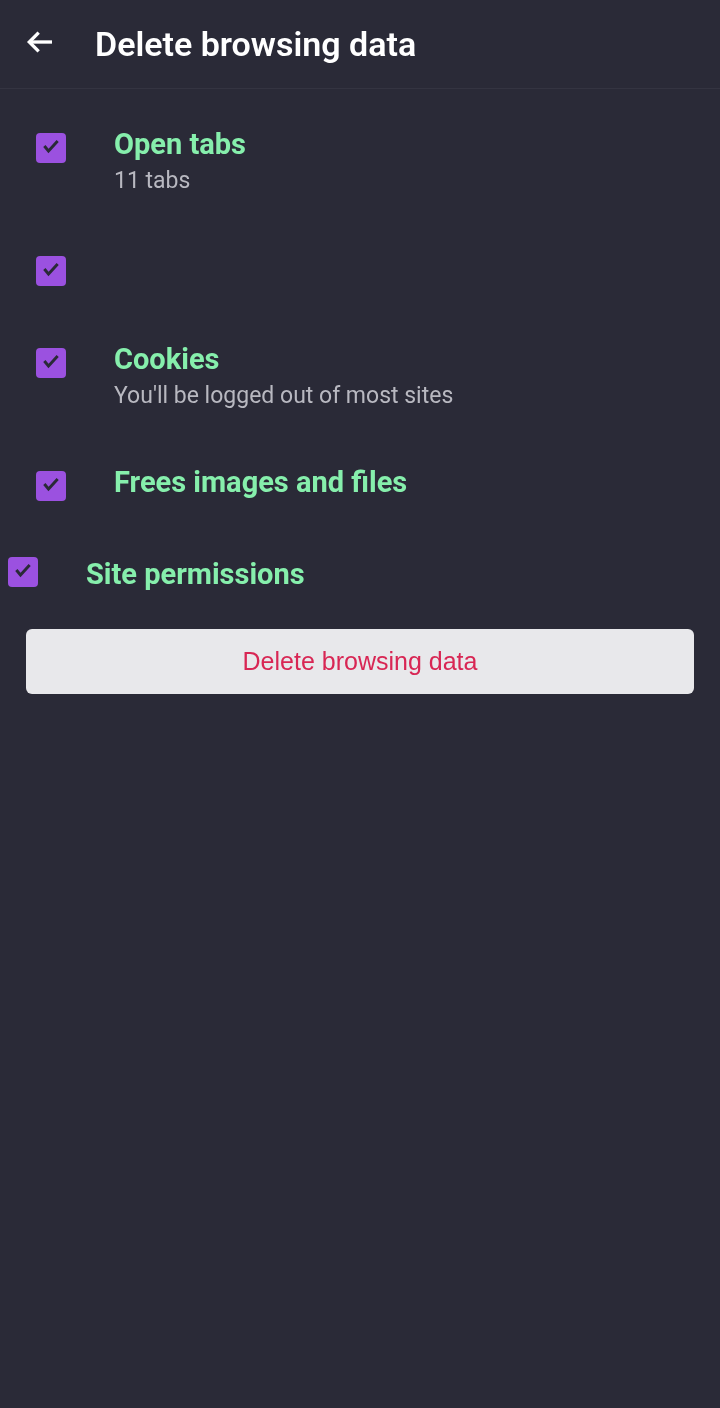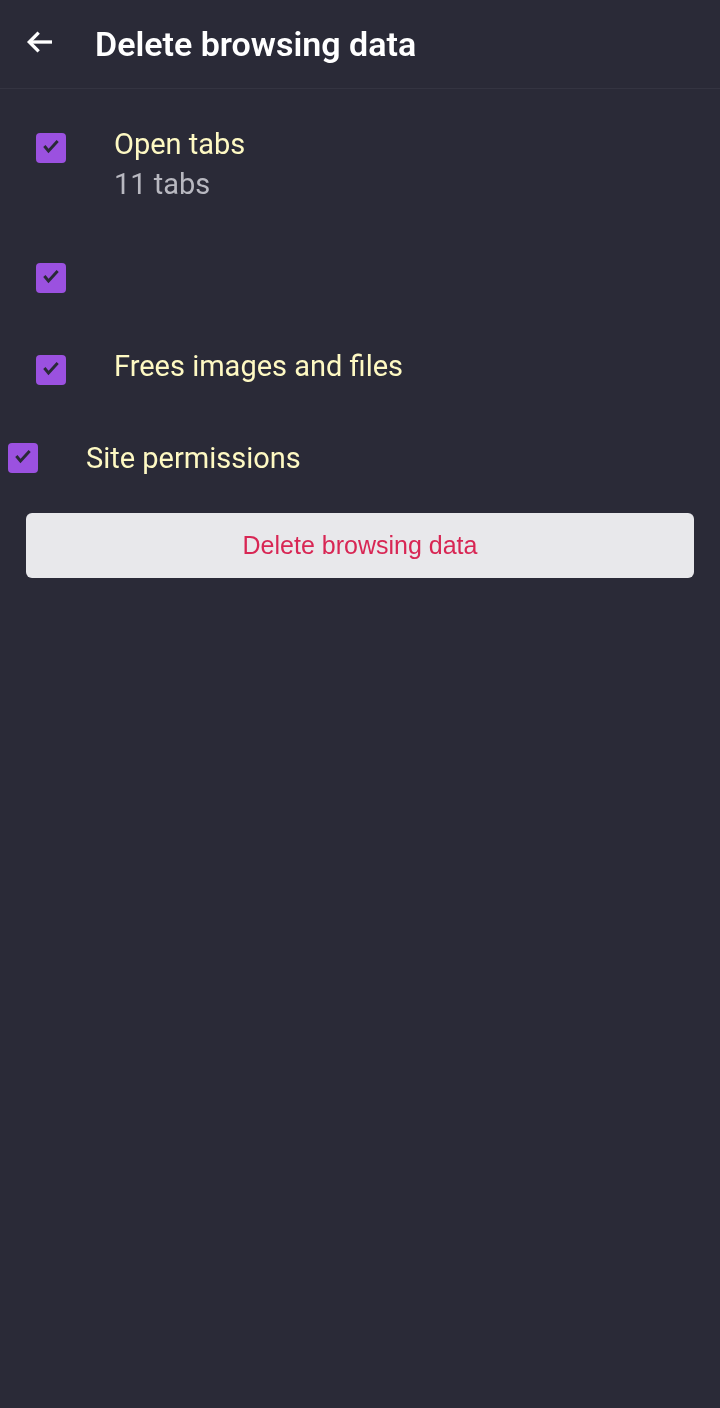--- a/index.html
+++ b/index.html
@@ -46,21 +46,20 @@
       padding: 10px 0;
     }
     .option-row {
       display: flex;
       align-items: flex-start;
       padding: 28px 36px;
       gap: 48px;
       cursor: pointer;
     }
     .option-row.single-line {
-      align-items: center;
       padding-left: 8px;
     }
     .checkbox {
       width: 30px;
       height: 30px;
       background-color: #9b51e0;
       border-radius: 4px;
       display: flex;
       align-items: center;
       justify-content: center;
@@ -77,25 +76,25 @@
       stroke-width: 3.5;
       fill: none;
     }
     .option-text {
       display: flex;
       flex-direction: column;
       gap: 6px;
     }
     .option-title {
       font-size: 29px;
-      font-weight: 400;
-      color: #fef9c3;
+      font-weight: 700;
+      color: #86efac;
     }
     .option-subtitle {
-      font-size: 29px;
+      font-size: 23px;
       font-weight: 400;
       color: #b8b8c0;
     }
     .delete-button {
       margin: 10px 26px;
       background-color: #e8e8eb;
       border: none;
       border-radius: 6px;
       width: calc(100% - 52px);
       padding: 18px 0;
@@ -142,20 +141,33 @@
       <span>
         <svg viewBox="0 0 24 24">
             <polyline points="4 12 9 18 20 6"></polyline>
           </svg>
       </span>
     </div>
     <div class="option-text">
     </div>
   </div>
 
+  <div class="option-row">
+    <div class="checkbox">
+      <span>
+        <svg viewBox="0 0 24 24">
+            <polyline points="4 12 9 18 20 6"></polyline>
+          </svg>
+      </span>
+    </div>
+    <div class="option-text">
+      <div class="option-title">Cookies</div>
+      <div class="option-subtitle">You'll be logged out of most sites</div>
+    </div>
+  </div>
 
   <div class="option-row">
     <div class="checkbox">
       <span>
         <svg viewBox="0 0 24 24">
             <polyline points="4 12 9 18 20 6"></polyline>
           </svg>
       </span>
     </div>
     <div class="option-text">

